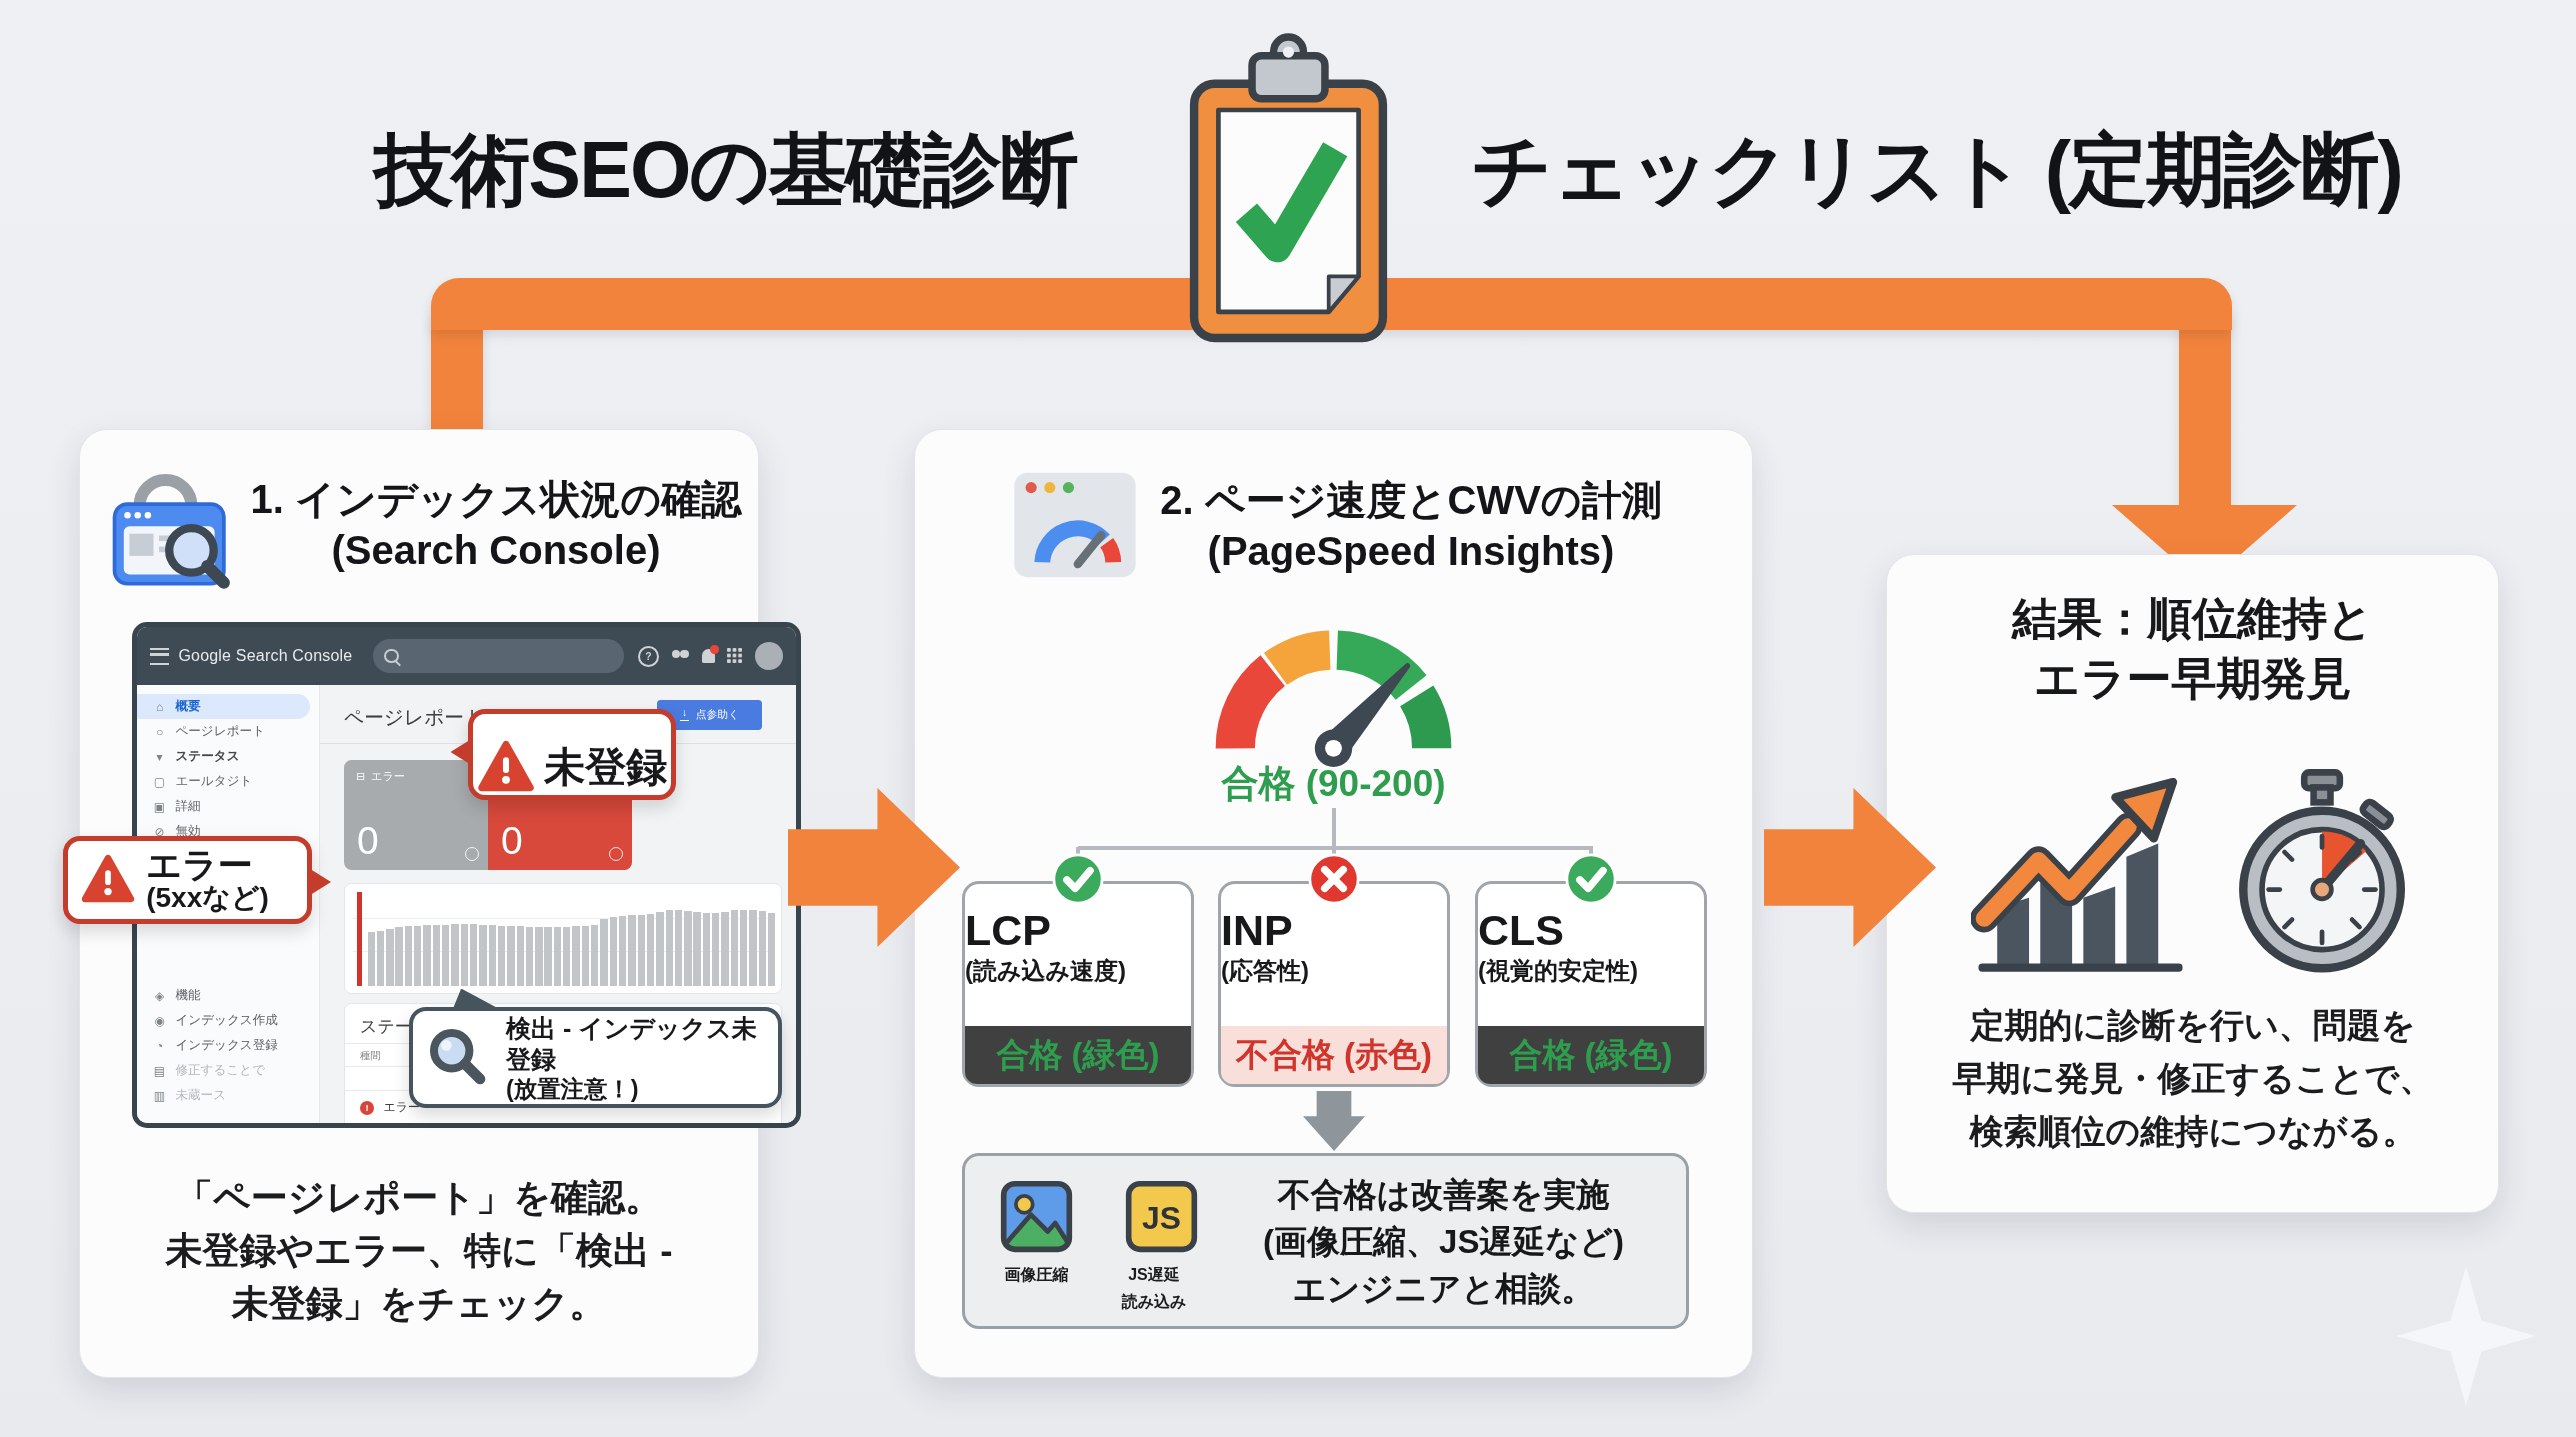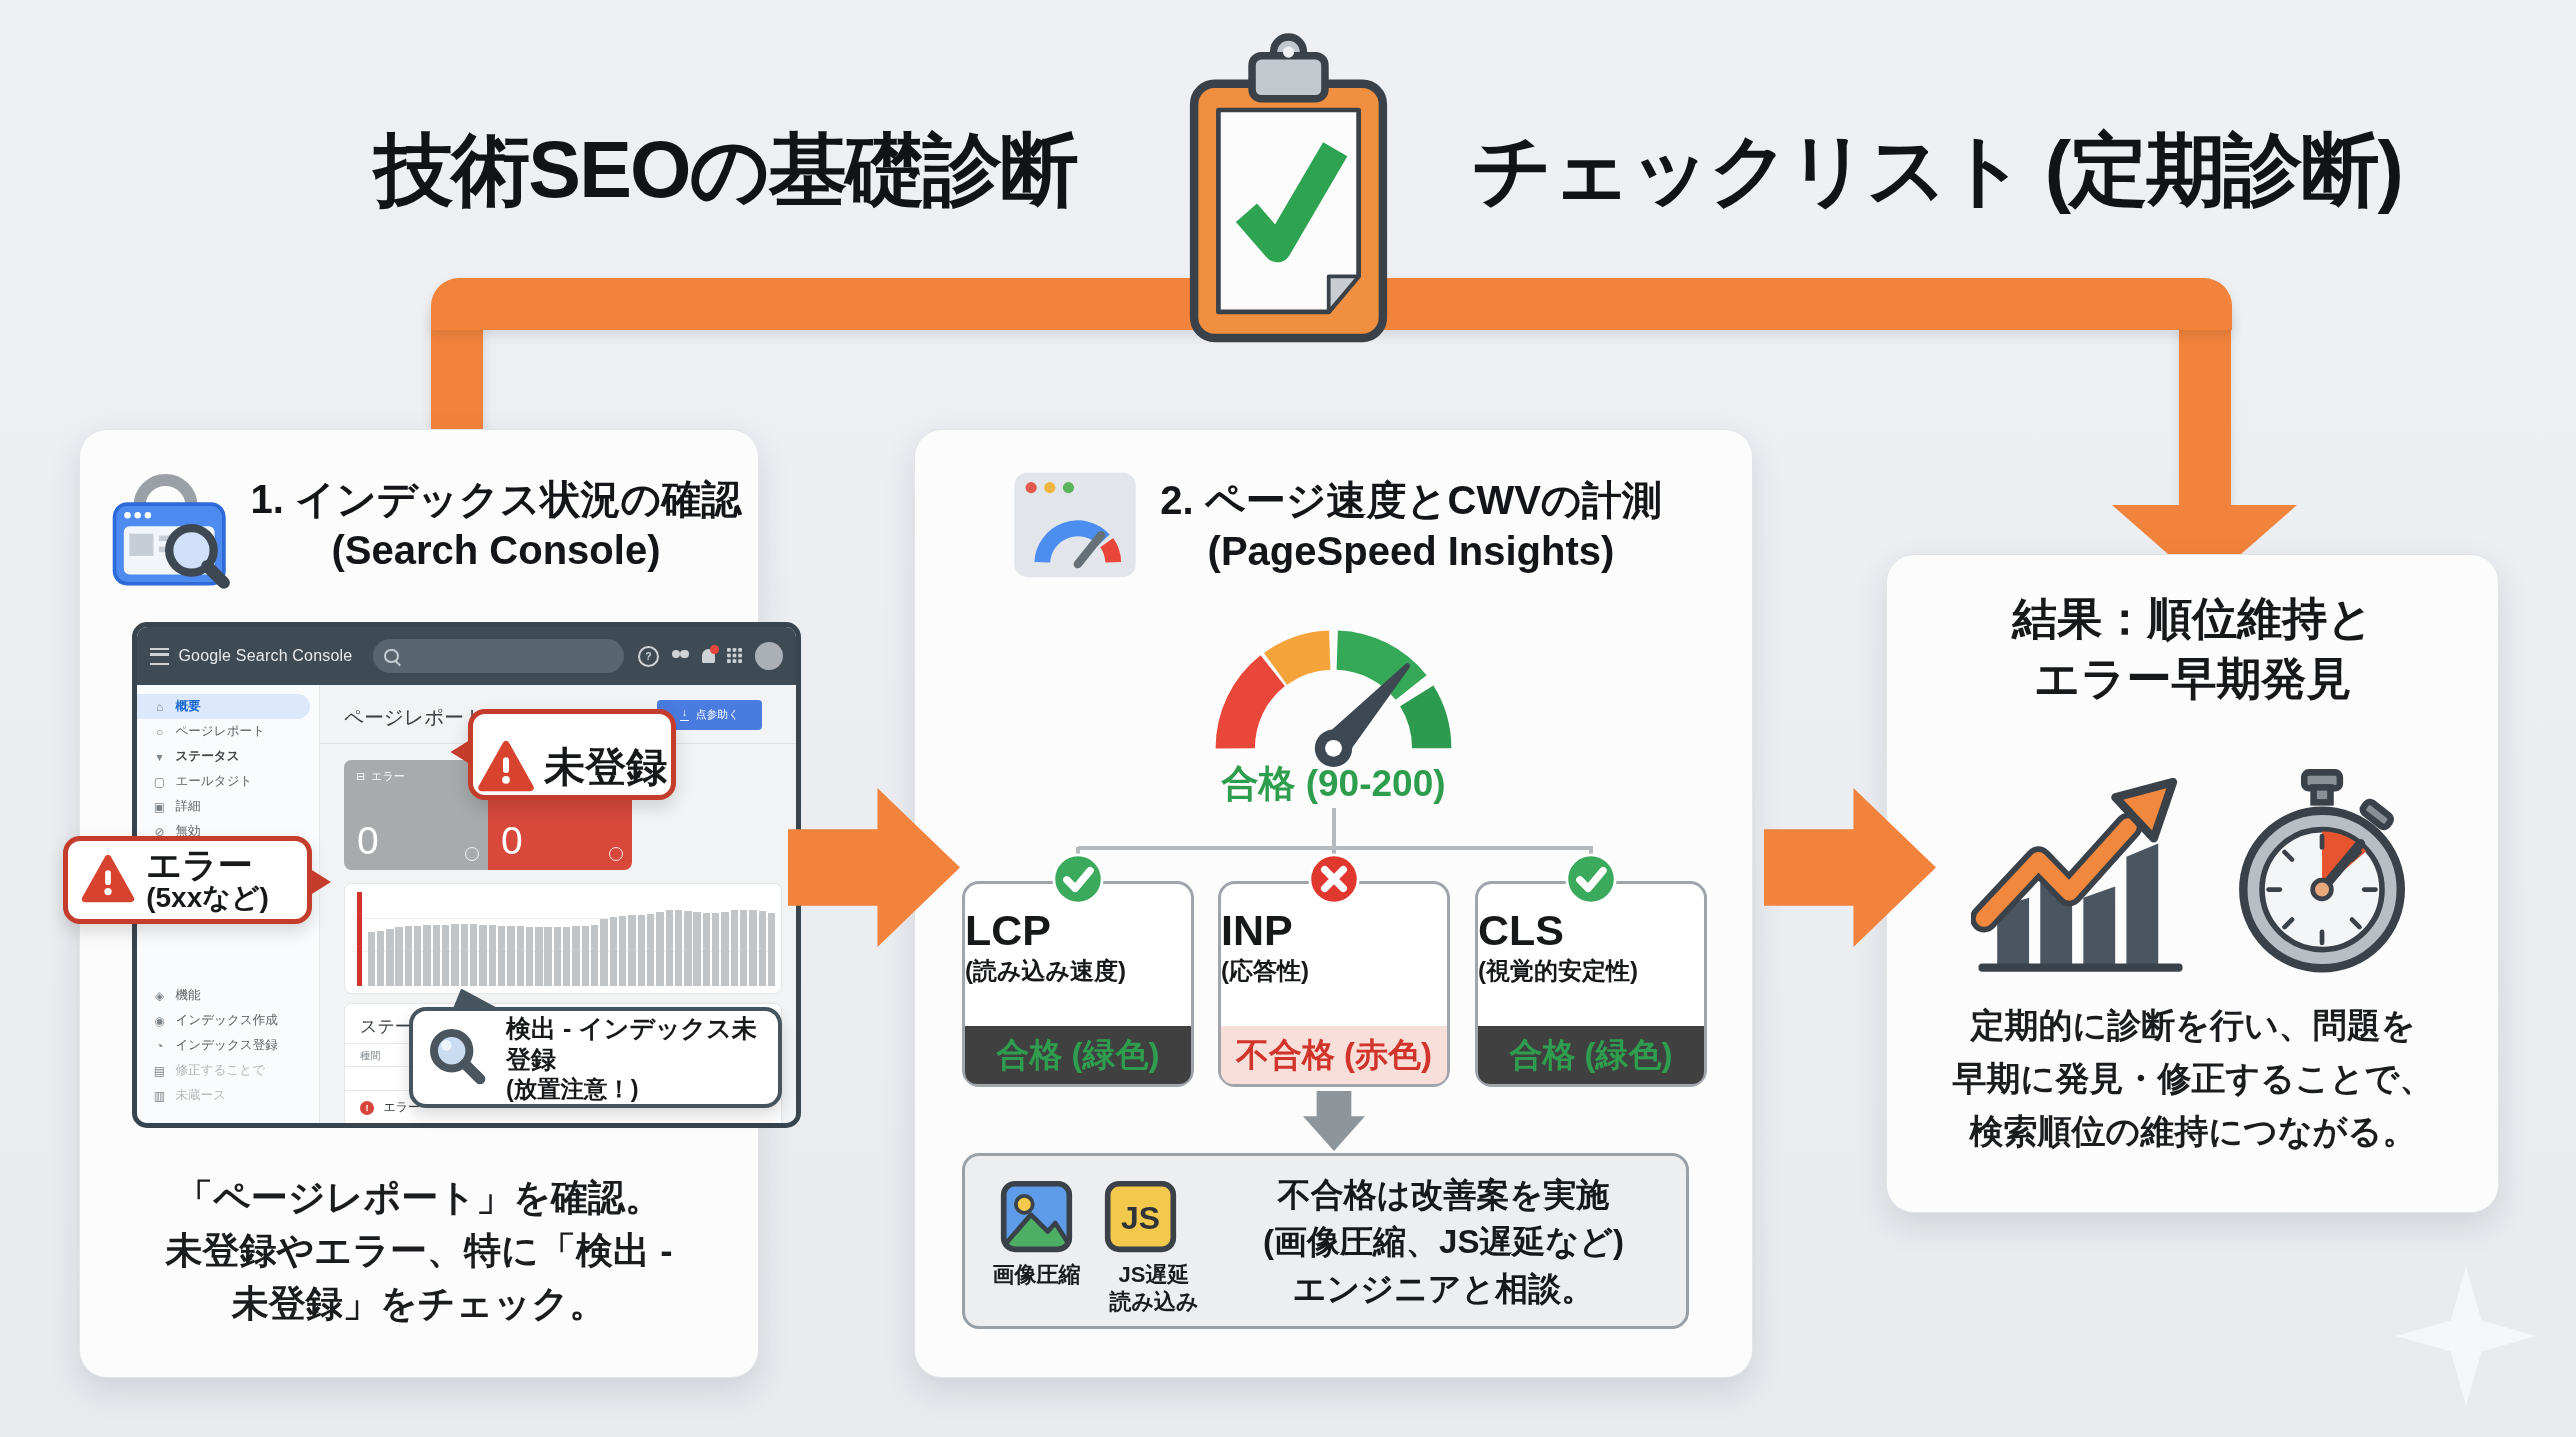--- a/index.html
+++ b/index.html
@@ -110,21 +110,21 @@
   .metric-card{top:451px;width:232px;height:206px;background:#fff;border:3.7px solid #9fa5ab;border-radius:17px;box-sizing:border-box;text-align:left;}
   .m-name{margin-top:22.5px;font-size:43px;font-weight:900;line-height:47px;}
   .m-sub{font-size:24px;font-weight:800;margin-top:1.9px;}
   .m-strip{position:absolute;left:0;right:0;bottom:0;height:58px;border-radius:0 0 12px 12px;
            display:flex;align-items:center;justify-content:center;font-size:33px;font-weight:900;}
   .strip-pass{background:#404040;color:#2e9e4e;} .strip-fail{background:#f9dfda;color:#d1342a;}
   .badge{top:423px;width:52px;height:52px;border-radius:50%;z-index:3;}
   #down-arrow{left:388px;top:661px;width:62px;height:60px;background:#8e959b;
       clip-path:polygon(22% 0,78% 0,78% 42%,100% 42%,50% 100%,0 42%,22% 42%);}
   #fix-box{left:47px;top:723px;width:727px;height:176px;background:#eceef0;border:3.7px solid #99a0a6;border-radius:17px;box-sizing:border-box;}
-  .fix-label{position:absolute;text-align:center;font-size:22px;font-weight:800;line-height:27px;color:#1b1c1e;}
+  .fix-label{position:absolute;text-align:center;font-size:16px;font-weight:800;line-height:27px;color:#1b1c1e;}
   #fix-text{position:absolute;left:251px;right:15px;top:15px;text-align:center;font-size:33px;font-weight:900;line-height:47px;}
   
   #p3-title{left:9.4px;top:34px;width:593px;text-align:center;font-size:45px;font-weight:900;line-height:60px;}
   #p3-caption{left:17px;top:423px;width:578px;font-size:34px;line-height:53px;margin-top:21px;}
   
   #sparkle{left:2396px;top:1266px;width:140px;height:140px;background:#f7f9fb;opacity:.8;
      clip-path:polygon(50% 0,61% 39%,100% 50%,61% 61%,50% 100%,39% 61%,0 50%,39% 39%);}
 </style>
 </head>
 <body>
@@ -473,21 +473,21 @@
             </defs>
           <rect x="5" y="5" width="70" height="70" rx="12" fill="#5e9be8"></rect>
           <g clip-path="url(#imgclip)">
             <circle cx="27" cy="27" r="9" fill="#f2c94c" stroke="#3a4148" stroke-width="4"></circle>
             <polygon points="2,75 34,38 52,56 60,47 78,75" fill="#4caf64" stroke="#3a4148" stroke-width="5" stroke-linejoin="round"></polygon>
           </g>
           <rect x="5" y="5" width="70" height="70" rx="12" fill="none" stroke="#3a4148" stroke-width="6"></rect>
         </svg>
       </span>
       <div class="fix-label" style="left:9.4px;top:105px;width:124px;">画像圧縮</div>
-      <span class="abs" style="left:138px;top:22.5px;text-decoration:underline;">
+      <span class="abs" style="left:159px;top:22.5px;text-decoration:underline;">
         <svg width="75" height="75" viewBox="0 0 80 80">
           <rect x="5" y="5" width="70" height="70" rx="12" fill="#f2c94c" stroke="#3a4148" stroke-width="6"></rect>
           <text x="40" y="53" text-anchor="middle" font-size="34" font-weight="900" fill="#2f3338" font-family="Liberation Sans, DejaVu Sans, sans-serif">JS</text>
         </svg>
       </span>
       <div class="fix-label" style="left:131px;top:105px;width:116px;">
         <div>JS遅延</div>
         <div>読み込み</div>
       </div>
       <div id="fix-text">

